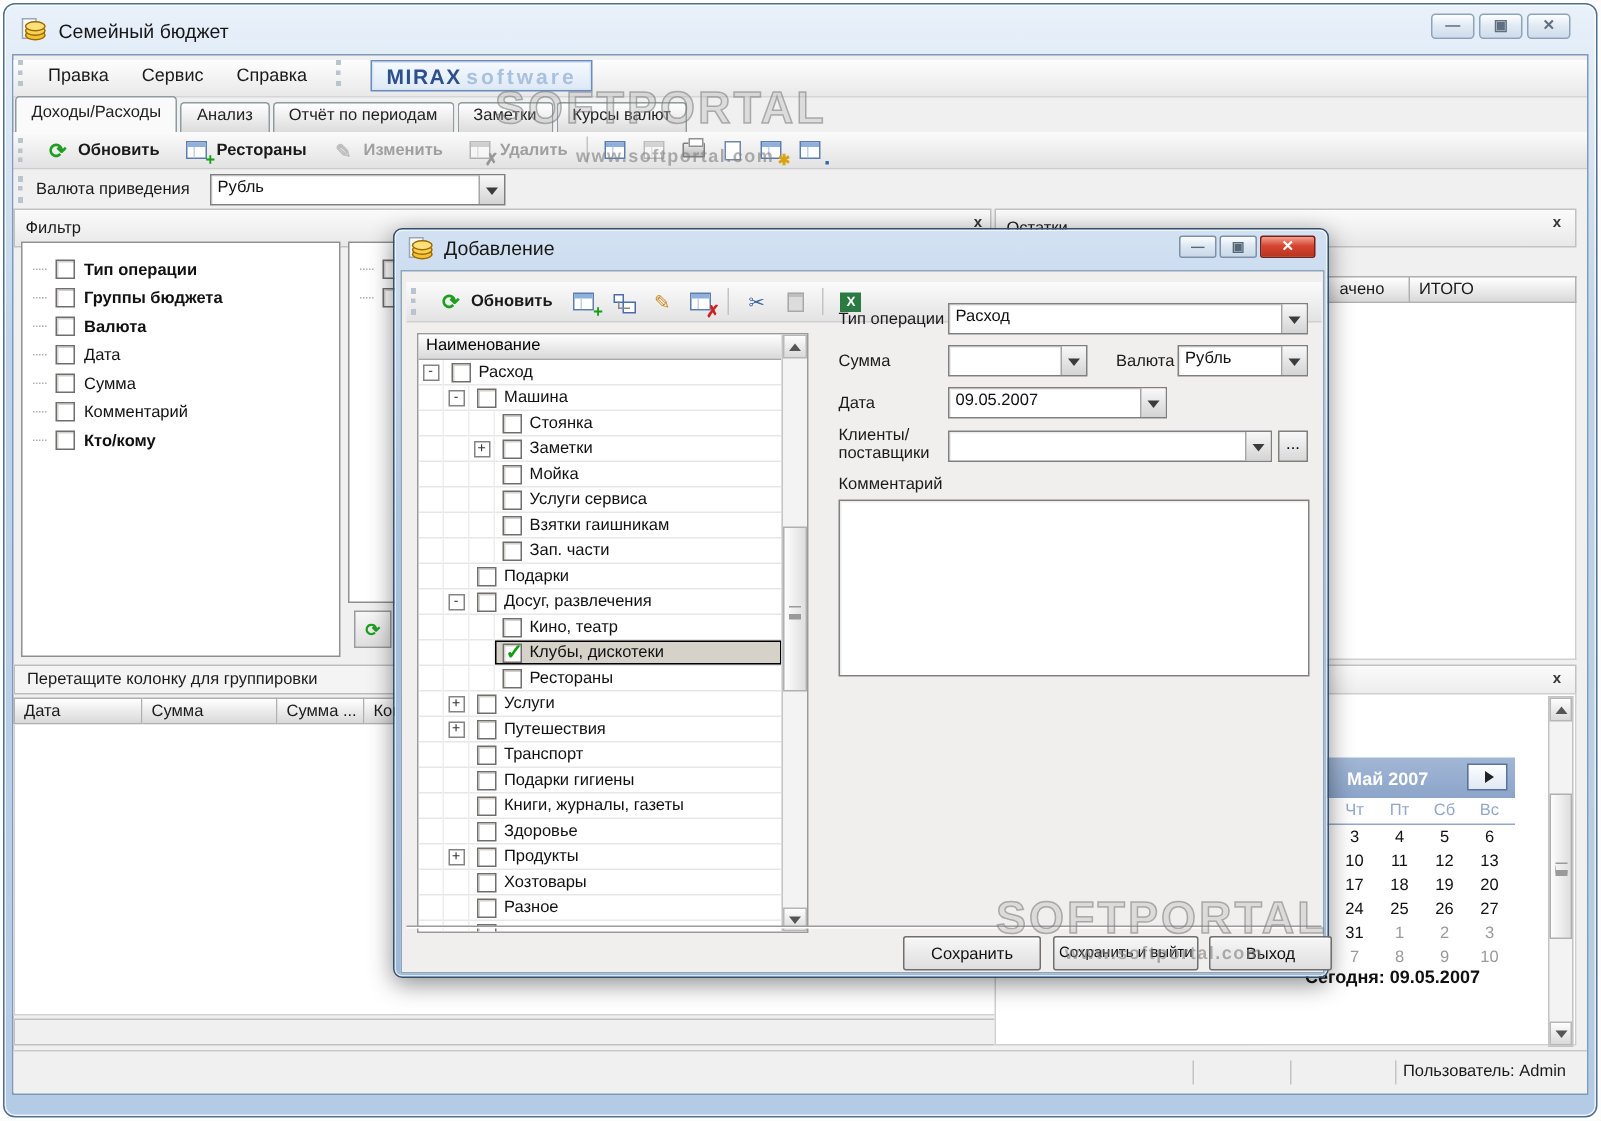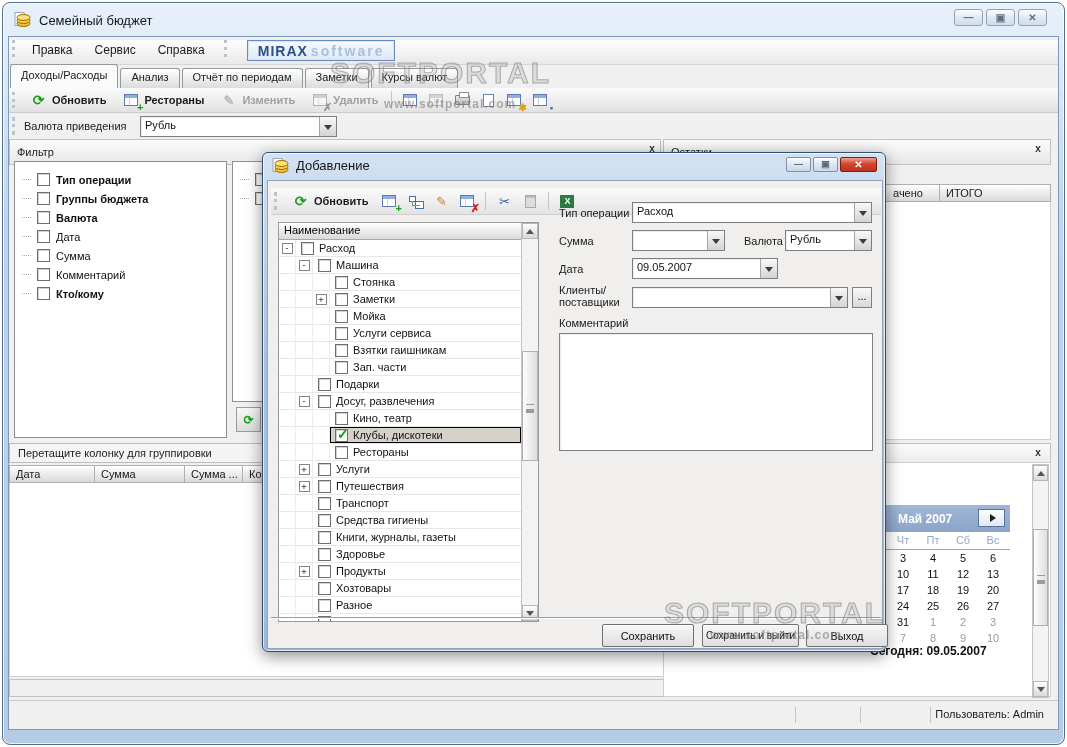--- a/index.html
+++ b/index.html
@@ -634,21 +634,21 @@
                 <span class="selwrap">
                   <span class="cb"></span>
                   <span class="tlab">Транспорт</span>
                 </span>
               </div>
               <div class="trow">
                 <span class="tcell"></span>
                 <span class="tcell"></span>
                 <span class="selwrap">
                   <span class="cb"></span>
-                  <span class="tlab">Средства гигиены</span>
+                  <span class="tlab">Подарки гигиены</span>
                 </span>
               </div>
               <div class="trow">
                 <span class="tcell"></span>
                 <span class="tcell"></span>
                 <span class="selwrap">
                   <span class="cb"></span>
                   <span class="tlab">Книги, журналы, газеты</span>
                 </span>
               </div>

